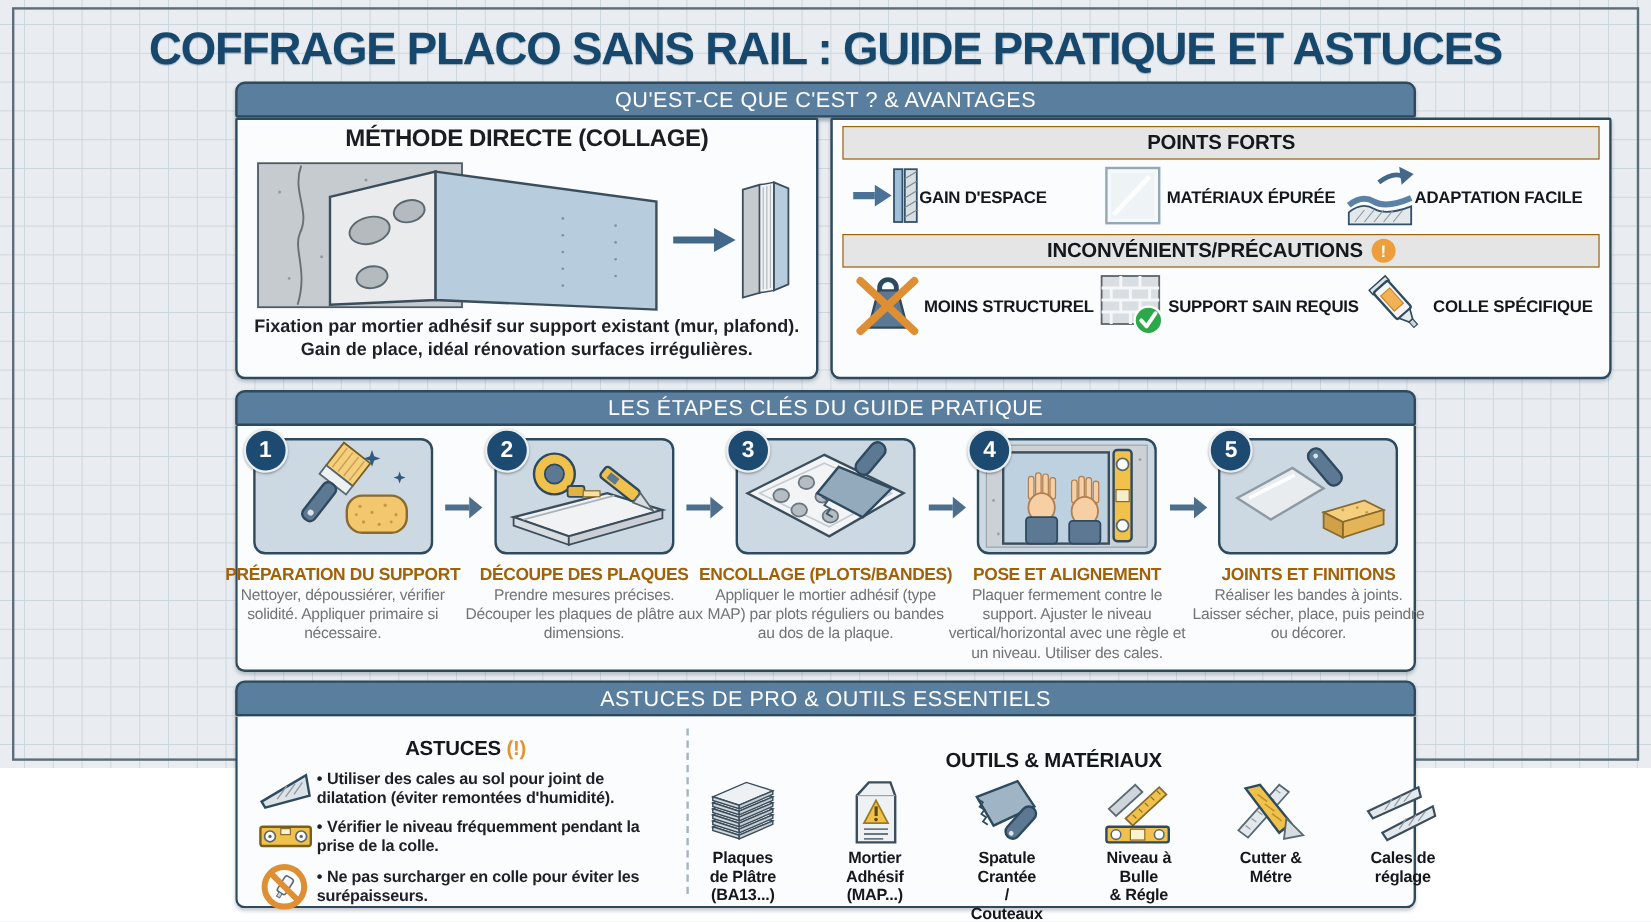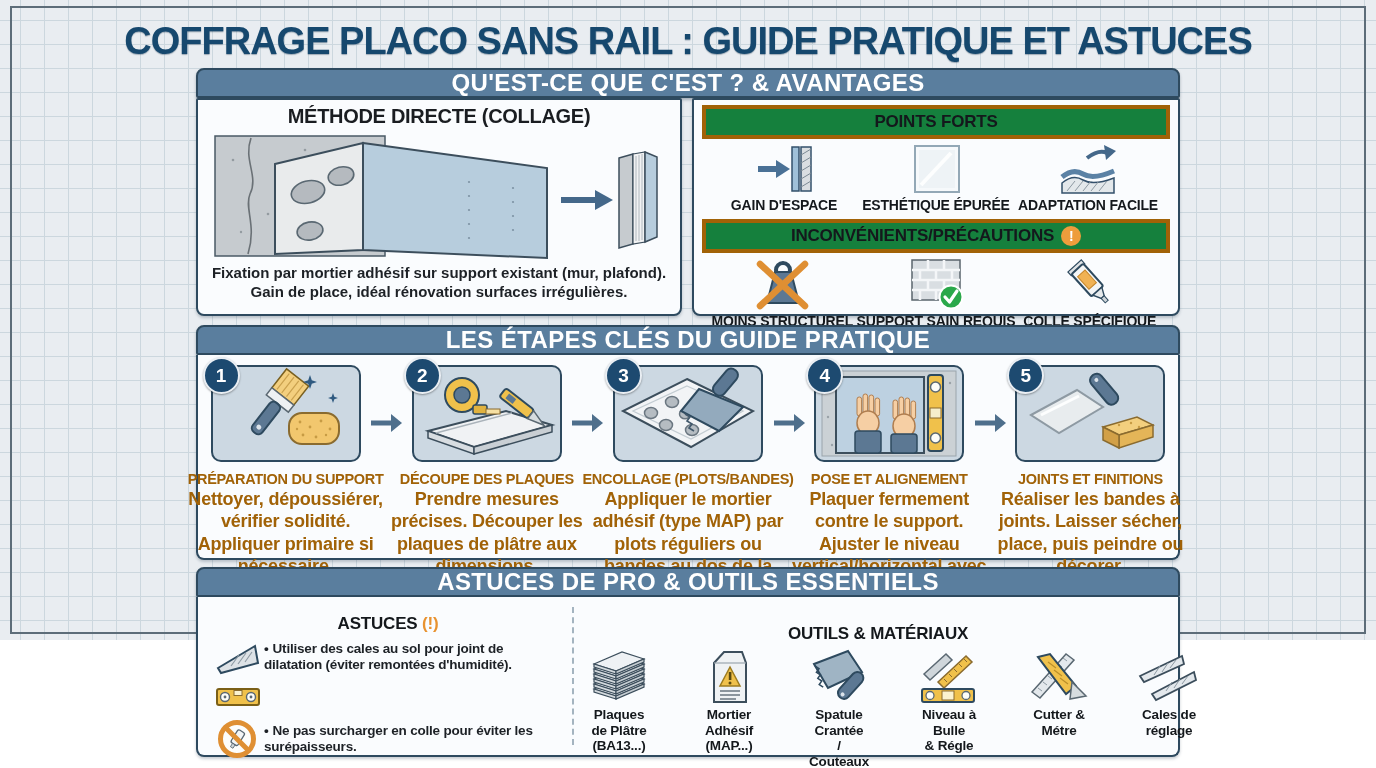--- a/index.html
+++ b/index.html
@@ -9,54 +9,54 @@
     background-image:
       linear-gradient(#ccd7de 1px, transparent 1px),
       linear-gradient(90deg,#ccd7de 1px, transparent 1px);
     background-size:24px 24px;background-position:-4px -4px;}
   .frame{position:absolute;left:10px;top:6px;right:10px;bottom:6px;border:2px solid #5d6d79;pointer-events:none;}
   .main-title{position:absolute;left:0;top:20px;width:100%;text-align:center;
     font-size:38px;font-weight:bold;color:#16486e;letter-spacing:-1px;
     text-shadow:0 1px 1px rgba(20,50,75,.35);}
   .section{position:absolute;left:196px;width:984px;}
   .sec-header{height:30px;background:#5a7e9e;border:2px solid #2e4a5f;border-radius:8px 8px 2px 2px;
-    display:flex;align-items:center;justify-content:center;color:#fff;font-weight:bold;font-size:24px;
+    display:flex;align-items:center;justify-content:center;color:#fff;font-weight:normal;font-size:18px;
     letter-spacing:.4px;box-shadow:0 2px 3px rgba(40,60,80,.35);box-sizing:border-box;}
   .sec-body{background:#fafcfe;border:2px solid #2e4a5f;border-top:none;border-radius:0 0 8px 8px;
     box-sizing:border-box;box-shadow:0 2px 3px rgba(40,60,80,.25);}
   
   .sec1{top:68px;}
   .sec1-row{display:flex;gap:10px;margin-top:0;}
   .panel{background:#fafcfe;border:2px solid #2e4a5f;border-radius:2px 2px 8px 8px;box-sizing:border-box;
     box-shadow:0 2px 3px rgba(40,60,80,.25);height:218px;}
   .panel-method{flex:0 0 486px;display:flex;flex-direction:column;align-items:center;}
   .panel-right{flex:1;padding:5px 8px 4px;}
   .method-title{font-size:20px;font-weight:bold;color:#1a1d21;margin-top:5px;letter-spacing:-.3px;}
   .method-illus{margin-top:2px;}
   .method-caption{font-size:15px;font-weight:bold;color:#1d2126;text-align:center;line-height:1.25;}
-  .sub-bar{background:#15803d;border:4px solid #a16207;height:26px;display:flex;align-items:center;justify-content:center;
+  .sub-bar{background:#e5e5e5;border:1px solid #a16207;height:26px;display:flex;align-items:center;justify-content:center;
     font-size:17px;font-weight:bold;color:#14181c;letter-spacing:-.2px;}
   .icon-row{display:flex;justify-content:space-between;align-items:flex-end;padding:4px 6px 0;}
-  .icon-item{display:flex;flex-direction:column;align-items:center;flex:1;}
+  .icon-item{display:flex;flex-direction:row;align-items:center;flex:1;}
   .icon-label{font-size:14px;font-weight:bold;color:#14181c;margin-top:2px;white-space:nowrap;letter-spacing:-.2px;}
   .warn-circle{display:inline-flex;align-items:center;justify-content:center;width:20px;height:20px;border-radius:50%;
     background:#ee9d3c;color:#fff;font-size:14px;font-weight:bold;margin-left:7px;}
   
   .sec2{top:325px;}
   .sec2 .sec-body{height:205px;}
   .steps-row{display:flex;align-items:flex-start;padding:10px 4px 0;}
   .step-col{flex:1;display:flex;flex-direction:column;align-items:center;min-width:0;}
   .step-box{position:relative;width:150px;height:97px;background:#ccd8e2;border:2px solid #2e4a5f;border-radius:10px;
     box-sizing:border-box;}
   .step-badge{position:absolute;left:-10px;top:-10px;width:33px;height:33px;border-radius:50%;
     background:#1d4a70;border:2px solid #e9eef3;color:#fff;font-size:19px;font-weight:bold;
     display:flex;align-items:center;justify-content:center;box-shadow:0 1px 2px rgba(0,0,0,.35);}
   .step-arrow{flex:0 0 34px;margin-top:46px;}
   .step-title{margin-top:9px;font-size:14.5px;font-weight:bold;color:#a16207;white-space:nowrap;letter-spacing:-.3px;}
-  .step-desc{margin-top:1px;font-size:18px;font-weight:bold;color:#a16207;text-align:center;line-height:1.24;
+  .step-desc{margin-top:1px;font-size:13px;font-weight:normal;color:#737373;text-align:center;line-height:1.24;
     width:200px;max-width:none;letter-spacing:-.2px;}
   
   .sec3{top:567px;}
   .sec3 .sec-body{height:160px;position:relative;}
   .astuces-col{position:absolute;left:0;top:0;width:372px;padding:6px 0 0 8px;box-sizing:border-box;}
   .col-title{text-align:center;font-size:17px;font-weight:bold;color:#14181c;letter-spacing:-.2px;margin-top:11px;}
   .col-title .orange{color:#e8922f;}
   .tip-row{display:flex;align-items:center;margin:4px 16px 0 6px;}
   .tip-icon{flex:0 0 52px;display:flex;justify-content:center;}
   .tip-text{font-size:13.5px;font-weight:bold;color:#1d2126;line-height:1.2;letter-spacing:-.2px;}
@@ -155,21 +155,21 @@
             <div class="icon-label">GAIN D'ESPACE</div>
           </div>
           <div class="icon-item">
             <span>
               <svg width="58" height="52" viewBox="0 0 58 52">
                 <rect x="8" y="3" width="44" height="46" fill="#f6f9fb" stroke="#93a8b6" stroke-width="2"></rect>
                 <rect x="12" y="7" width="36" height="38" fill="#eef3f6"></rect>
                 <line x1="14" y1="42" x2="44" y2="10" stroke="#fdfefe" stroke-width="4"></line>
               </svg>
             </span>
-            <div class="icon-label">ESTHÉTIQUE ÉPURÉE</div>
+            <div class="icon-label">MATÉRIAUX ÉPURÉE</div>
           </div>
           <div class="icon-item">
             <span>
               <svg width="58" height="52" viewBox="0 0 58 52">
                 <path d="M3,40 Q14,31 24,37 T55,35 L55,50 L3,50 Z" fill="#e3e8eb" stroke="#33506b" stroke-width="1.5"></path>
                 <g stroke="#8d99a2" stroke-width="1">
                   <line x1="8" y1="48" x2="16" y2="38"></line>
                     <line x1="16" y1="48" x2="24" y2="38"></line>
                   <line x1="24" y1="48" x2="32" y2="38"></line>
                     <line x1="32" y1="48" x2="40" y2="38"></line>
@@ -469,20 +469,21 @@
           <div class="tip-icon">
             <svg width="46" height="34" viewBox="0 0 46 34">
               <rect x="2" y="9" width="42" height="16" rx="2" fill="#f0c14b" stroke="#7a5f17" stroke-width="2"></rect>
               <circle cx="10" cy="17" r="4.5" fill="#fdfdf9" stroke="#5a6872" stroke-width="1.4"></circle>
               <circle cx="10" cy="17" r="1.4" fill="#5a6872"></circle>
               <circle cx="36" cy="17" r="4.5" fill="#fdfdf9" stroke="#5a6872" stroke-width="1.4"></circle>
               <circle cx="36" cy="17" r="1.4" fill="#5a6872"></circle>
               <rect x="19" y="10.5" width="8" height="5" fill="#fbf3d0" stroke="#8a6b2f" stroke-width="1"></rect>
             </svg>
           </div>
+          <div class="tip-text"><span class="bullet">•</span><span>Vérifier le niveau fréquemment pendant la prise de la colle.</span></div>
         </div>
 
         <div class="tip-row">
           <div class="tip-icon">
             <svg width="46" height="42" viewBox="0 0 46 42">
               <circle cx="22" cy="21" r="16.5" fill="#fdfdfb" stroke="#df8f33" stroke-width="5"></circle>
               <g transform="rotate(32 22 21)">
                 <rect x="18" y="12" width="8" height="15" rx="2" fill="#f3f5f6" stroke="#5a6872" stroke-width="1.3"></rect>
                 <rect x="20.5" y="27" width="3" height="4" fill="#cfd6da" stroke="#5a6872" stroke-width="0.8"></rect>
               </g>

